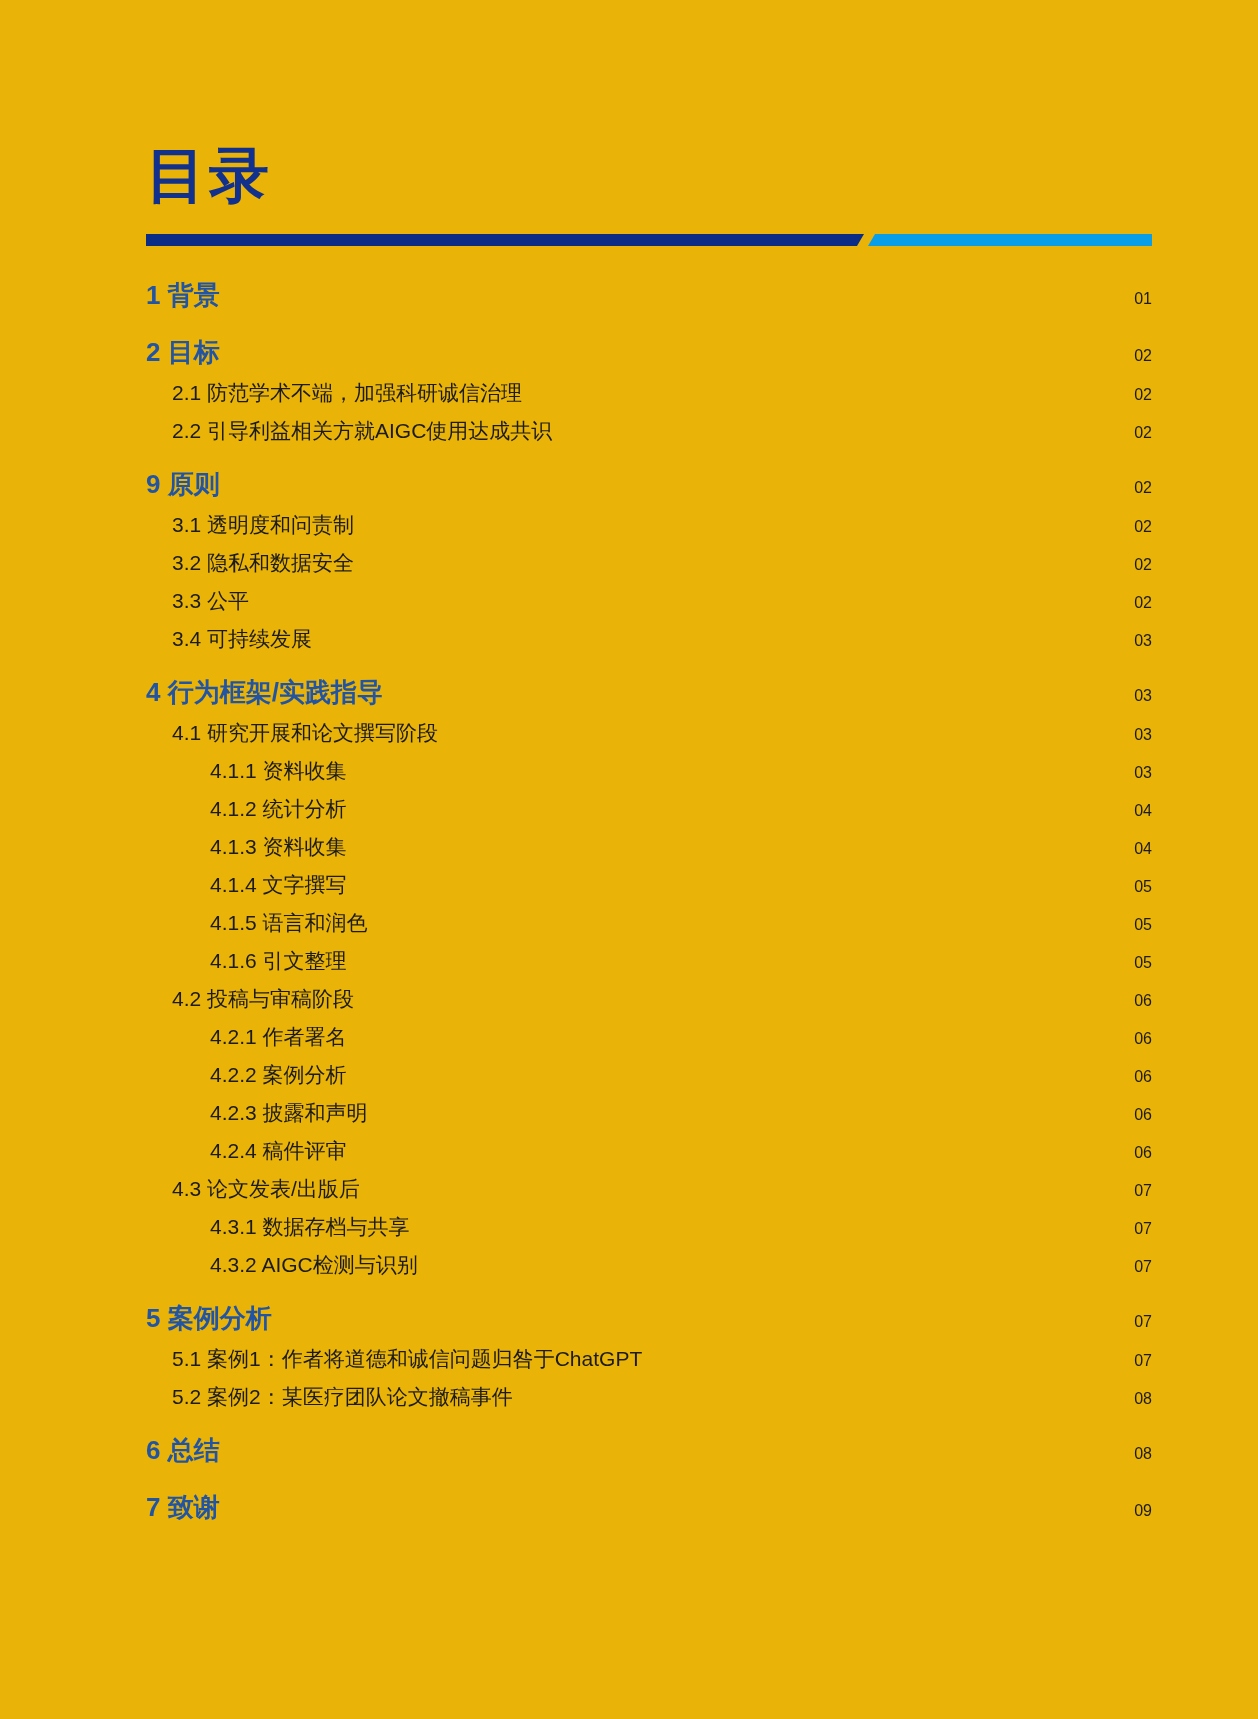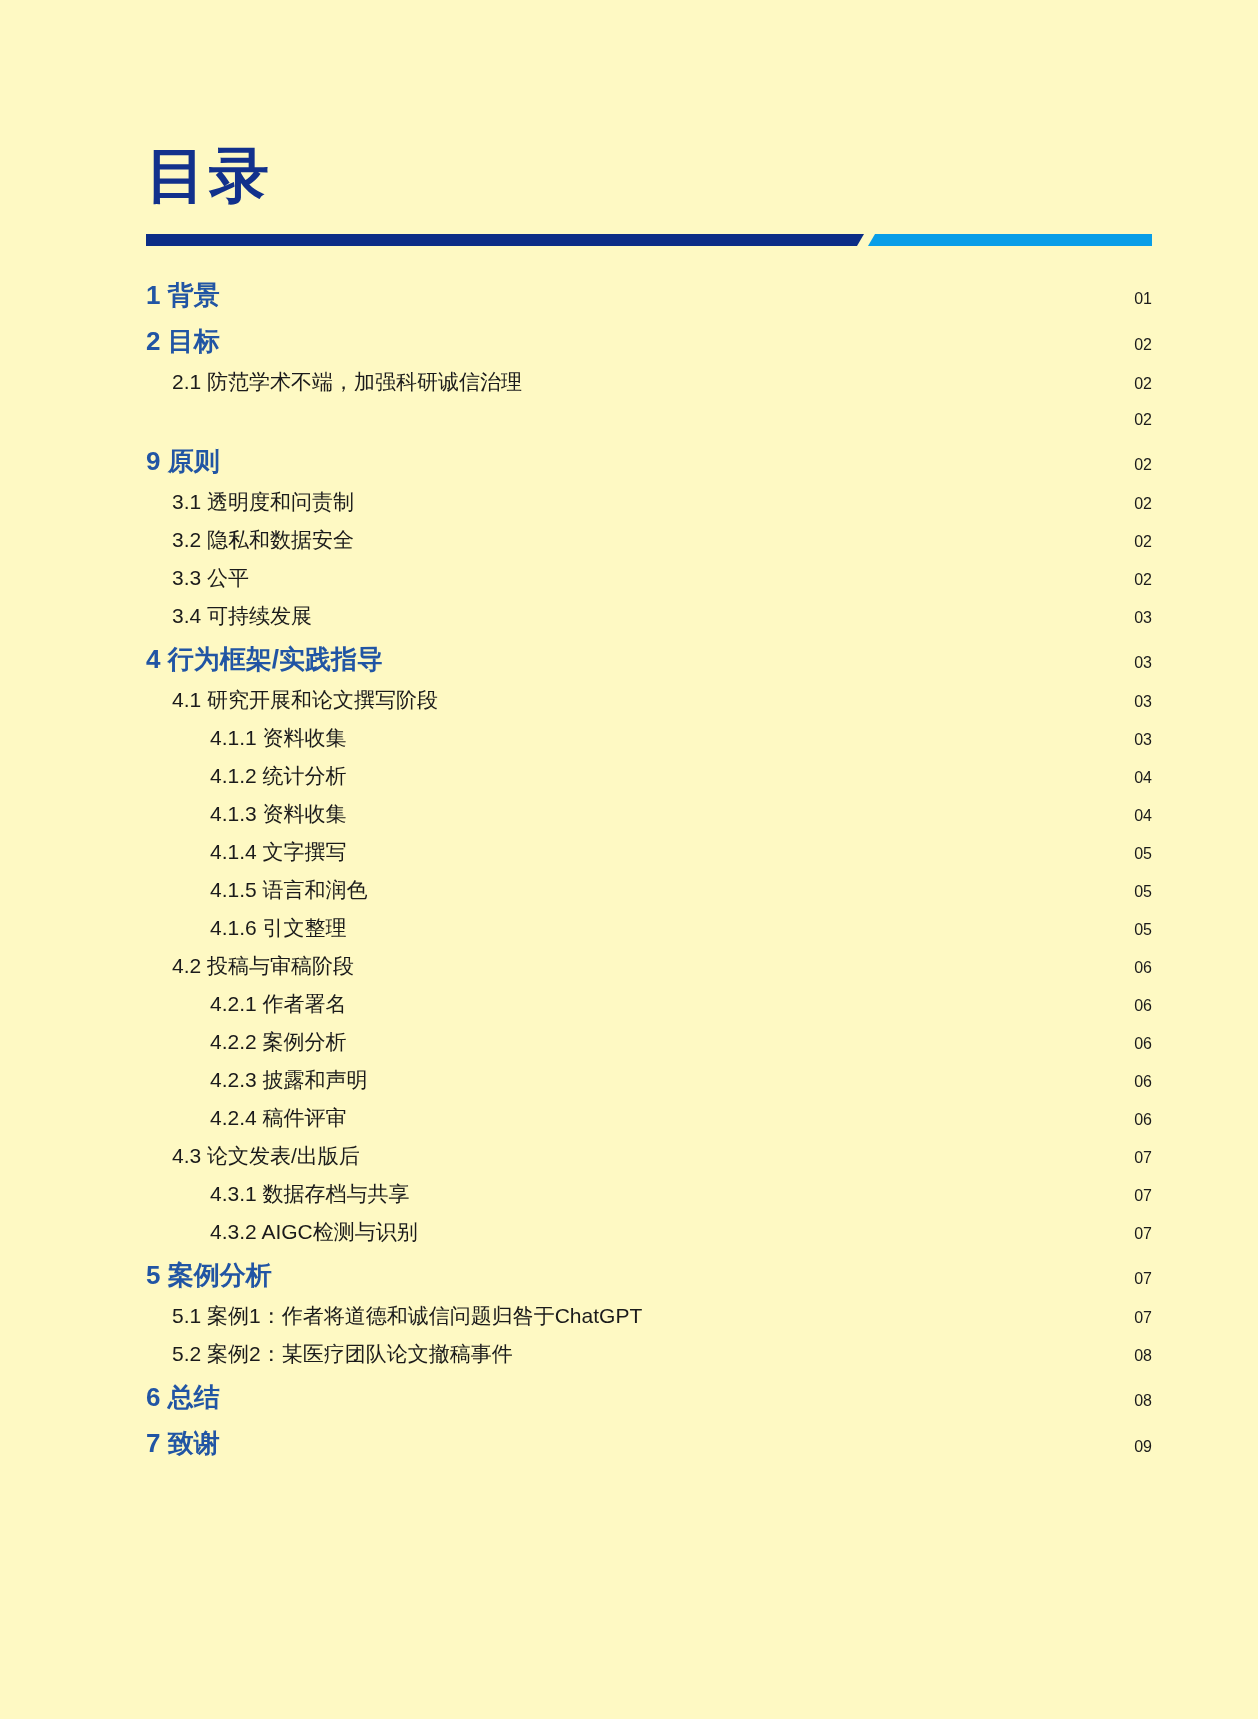--- a/index.html
+++ b/index.html
@@ -5,21 +5,21 @@
   html, body {
     margin: 0;
     padding: 0;
     background: #ffffff;
     font-family: "Liberation Sans", "DejaVu Sans", sans-serif;
   }
   .page {
     position: relative;
     width: 1258px;
     height: 1719px;
-    background: #fef9c3;
+    background: #eab308;
     box-sizing: border-box;
     padding: 145px 106px 0 146px;
     overflow: hidden;
   }
   .page-title {
     font-size: 60px;
     line-height: 62px;
     font-weight: 800;
     letter-spacing: 3px;
     color: #12318c;
@@ -62,21 +62,21 @@
     margin: 0 9px 6px 10px;
     min-width: 20px;
   }
   .toc-page {
     font-size: 16px;
     font-weight: 400;
     color: #1b1b1b;
     white-space: nowrap;
   }
   .lvl1 {
-    margin-top: 11px;
+    margin-top: 22px;
     margin-bottom: 11px;
     font-size: 26px;
     font-weight: 700;
     color: #2155a4;
     text-align: right;
   }
   .lvl1 .toc-dots { margin-bottom: 7px; }
   .lvl2 {
     padding-left: 26px;
     margin-bottom: 12px;
@@ -115,20 +115,21 @@
         <span class="toc-label">2 目标</span>
         <span class="toc-dots"></span>
         <span class="toc-page">02</span>
       </div>
       <div class="toc-row lvl2">
         <span class="toc-label">2.1 防范学术不端，加强科研诚信治理</span>
         <span class="toc-dots"></span>
         <span class="toc-page">02</span>
       </div>
       <div class="toc-row lvl2">
+        <span class="toc-label">2.2 引导利益相关方就AIGC使用达成共识</span>
         <span class="toc-dots"></span>
         <span class="toc-page">02</span>
       </div>
       <div class="toc-row lvl1">
         <span class="toc-label">9 原则</span>
         <span class="toc-dots"></span>
         <span class="toc-page">02</span>
       </div>
       <div class="toc-row lvl2">
         <span class="toc-label">3.1 透明度和问责制</span>

